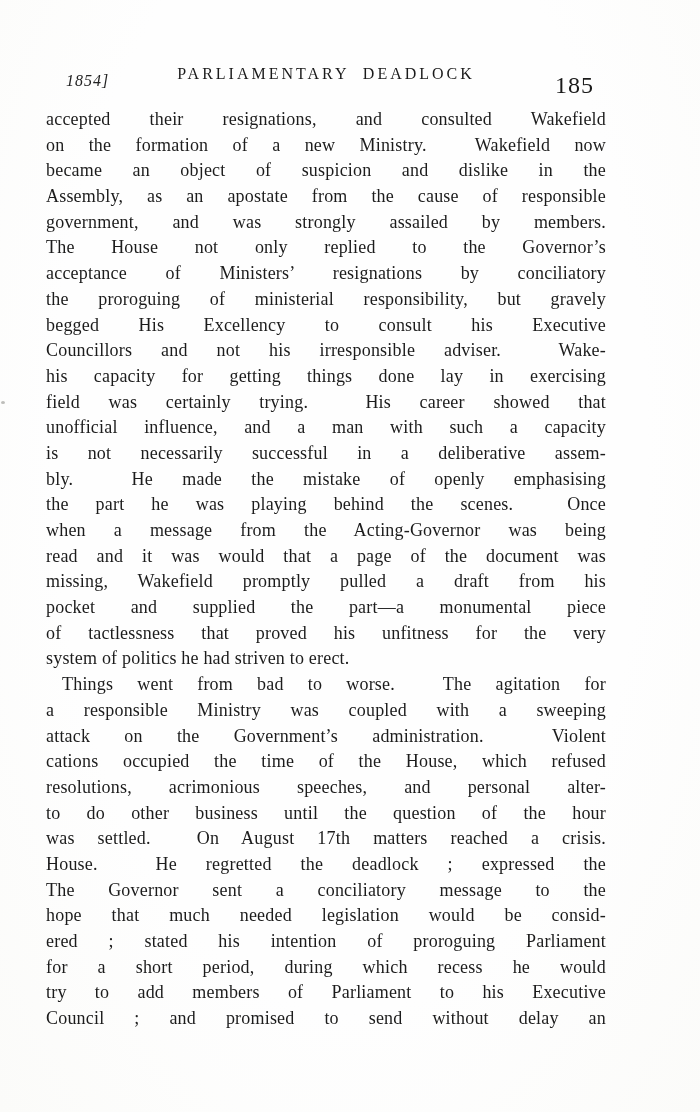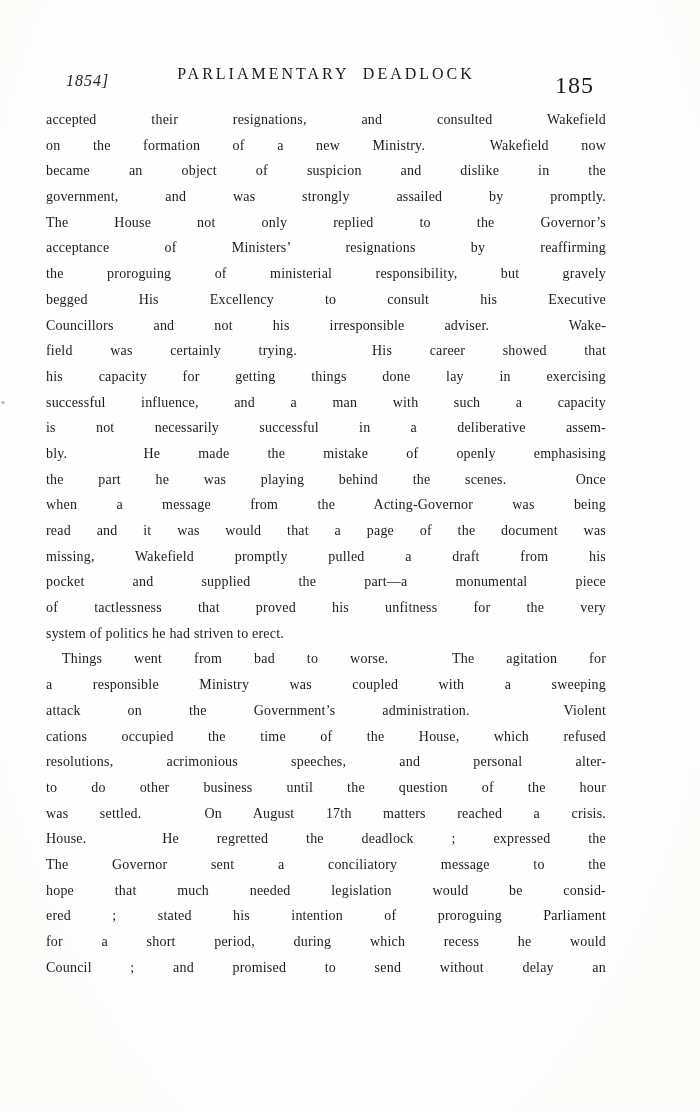--- a/index.html
+++ b/index.html
@@ -52,21 +52,21 @@
     font-size: 24px;
     letter-spacing: 1px;
     color: #1a1a1a;
   }
   
   .body-text {
     position: absolute;
     left: 46px;
     top: 107px;
     width: 560px;
-    font-size: 14px;
+    font-size: 18px;
     line-height: 25.7px;
     letter-spacing: 0.2px;
   }
   .line {
     text-align: justify;
     text-align-last: justify;
     height: 25.7px;
   }
   .line.indent { text-indent: 16px; }
   .line.short { text-align-last: left; }
@@ -89,29 +89,30 @@
   <div class="running-head">
     <span class="edition-year">1854]</span>
     <div class="head-title">PARLIAMENTARY  DEADLOCK</div>
     <span class="page-number">185</span>
   </div>
 
   <div class="body-text">
       <div class="line">accepted their resignations, and consulted Wakefield</div>
       <div class="line">on the formation of a new Ministry.&nbsp; Wakefield now</div>
       <div class="line">became an object of suspicion and dislike in the</div>
-      <div class="line">government, and was strongly assailed by promptly.</div>
+      <div class="line">Assembly, as an apostate from the cause of responsible</div>
+      <div class="line">government, and was strongly assailed by members.</div>
       <div class="line">The House not only replied to the Governor’s</div>
-      <div class="line">acceptance of Ministers’ resignations by reaffirming</div>
+      <div class="line">acceptance of Ministers’ resignations by conciliatory</div>
       <div class="line">the proroguing of ministerial responsibility, but gravely</div>
       <div class="line">begged His Excellency to consult his Executive</div>
       <div class="line">Councillors and not his irresponsible adviser.&nbsp; Wake-</div>
+      <div class="line">his capacity for getting things done lay in exercising</div>
       <div class="line">field was certainly trying.&nbsp; His career showed that</div>
-      <div class="line">his capacity for getting things done lay in exercising</div>
-      <div class="line">successful influence, and a man with such a capacity</div>
+      <div class="line">unofficial influence, and a man with such a capacity</div>
       <div class="line">is not necessarily successful in a deliberative assem-</div>
       <div class="line">bly.&nbsp; He made the mistake of openly emphasising</div>
       <div class="line">the part he was playing behind the scenes.&nbsp; Once</div>
       <div class="line">when a message from the Acting-Governor was being</div>
       <div class="line">read and it was would that a page of the document was</div>
       <div class="line">missing, Wakefield promptly pulled a draft from his</div>
       <div class="line">pocket and supplied the part—a monumental piece</div>
       <div class="line">of tactlessness that proved his unfitness for the very</div>
       <div class="line short">system of politics he had striven to erect.</div>
       <div class="line indent">Things went from bad to worse.&nbsp; The agitation for</div>
@@ -119,18 +120,19 @@
       <div class="line">attack on the Government’s administration.&nbsp; Violent</div>
       <div class="line">cations occupied the time of the House, which refused</div>
       <div class="line">resolutions, acrimonious speeches, and personal alter-</div>
       <div class="line">to do other business until the question of the hour</div>
       <div class="line">was settled.&nbsp; On August 17th matters reached a crisis.</div>
       <div class="line">House.&nbsp; He regretted the deadlock ; expressed the</div>
       <div class="line">The Governor sent a conciliatory message to the</div>
       <div class="line">hope that much needed legislation would be consid-</div>
       <div class="line">ered ; stated his intention of proroguing Parliament</div>
       <div class="line">for a short period, during which recess he would</div>
+      <div class="line">try to add members of Parliament to his Executive</div>
       <div class="line">Council ; and promised to send without delay an</div>
     </div>
 
   <div class="scan-speck"></div>
 
 </div>
 
 </body></html>

